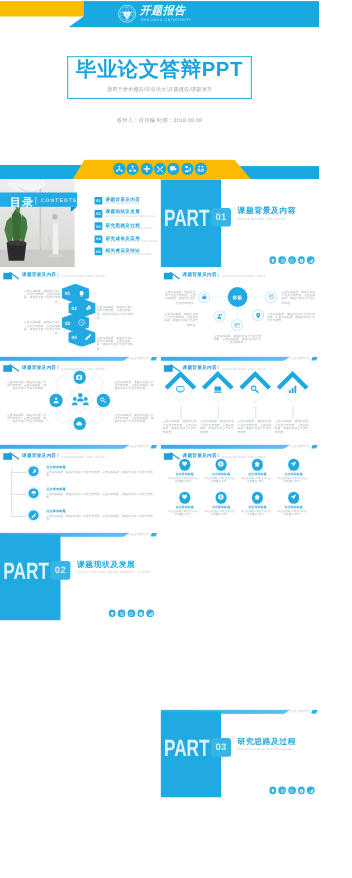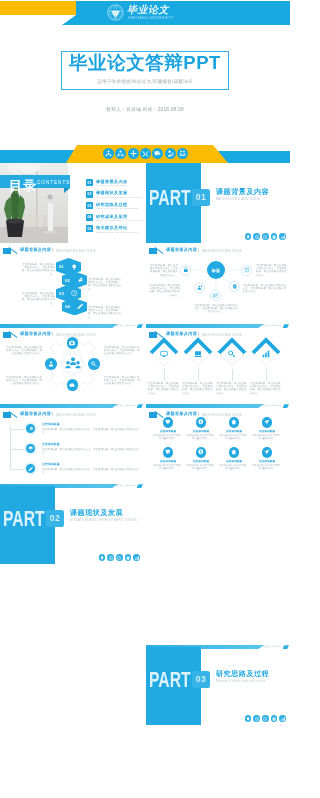--- a/index.html
+++ b/index.html
@@ -40,21 +40,21 @@
   #cover .presenter{position:absolute;left:61px;top:106px;width:168px;text-align:center;font-size:4.8px;color:#9aa0a4;letter-spacing:0.2px;}
   #cover .icons{position:absolute;left:103px;top:148px;width:85px;height:11px;display:flex;justify-content:space-between;align-items:center;}
   #cover .icons .ic{width:11px;height:11px;border-radius:50%;background:#17a9e0;display:flex;align-items:center;justify-content:center;}
   #cover .icons .ic svg{width:7px;height:7px;fill:#fff;display:block;}
 
   
   #catalog{left:0;top:163px;}
   #catalog .photo{position:absolute;left:0;top:0;width:68px;height:80px;overflow:hidden;}
   #catalog .banner{position:absolute;left:0;top:12px;width:70px;height:13px;background:#24ace2;}
   #catalog .banner-tail{position:absolute;left:64px;top:25px;width:6px;height:5px;background:#1a93c7;clip-path:polygon(0 0,6px 0,0 5px);}
-  #catalog .bcn{position:absolute;left:9px;top:14px;font-size:13px;font-weight:bold;color:#fff;letter-spacing:1.2px;}
+  #catalog .bcn{position:absolute;left:9px;top:14px;font-size:10px;font-weight:bold;color:#fff;letter-spacing:1.2px;}
   #catalog .bsep{position:absolute;left:32px;top:15.5px;width:0.7px;height:7px;background:#9fdcf6;}
   #catalog .ben{position:absolute;left:37px;top:16.5px;font-size:4.6px;color:#fff;letter-spacing:1.0px;}
   #catalog .items{position:absolute;left:86px;top:16px;width:58px;}
   #catalog .item{position:relative;height:8.4px;margin-bottom:3.2px;}
   #catalog .item .num{position:absolute;left:0;top:0;width:7px;height:7px;background:#1fa6e0;border-radius:0.6px;
      color:#fff;font-size:3.4px;font-weight:bold;display:flex;align-items:center;justify-content:center;}
   #catalog .item .t{position:absolute;left:10px;top:-0.2px;font-size:4.1px;font-weight:bold;color:#1d9fdb;white-space:nowrap;letter-spacing:0.4px;}
   #catalog .item .s{position:absolute;left:10px;top:5.2px;font-size:2.2px;color:#bcc6cd;white-space:nowrap;letter-spacing:0.15px;}
 
 
@@ -130,21 +130,21 @@
       <svg class="emblem" viewBox="0 0 34 34">
         <circle cx="17" cy="17" r="15.5" fill="none" stroke="#cfeefb" stroke-width="1.4"></circle>
         <circle cx="17" cy="17" r="12.6" fill="none" stroke="#bbe7fa" stroke-width="0.8"></circle>
         <path d="M4.6 14.5 H29.4" stroke="#cfeefb" stroke-width="0.8" fill="none"></path>
         <path d="M6.2 20.5 H27.8" stroke="#cfeefb" stroke-width="0.7" fill="none"></path>
         <path d="M17 4.5 C12.5 9 12.5 25 17 29.5 C21.5 25 21.5 9 17 4.5 Z" fill="none" stroke="#cfeefb" stroke-width="0.7"></path>
         <path d="M7.5 13.5 L26.5 13.5 L17 28 Z" fill="#ffffff"></path>
         <path d="M7.5 13.5 L17 19.5 L26.5 13.5" fill="none" stroke="#29a9e0" stroke-width="0.8"></path>
         <path d="M17 19.5 L17 28" stroke="#29a9e0" stroke-width="0.7" fill="none"></path>
       </svg>
-      <div class="cn">毕业论文</div>
+      <div class="cn">开题报告</div>
       <div class="en">ZHEJIANG UNIVERSITY</div>
     </div>
     <div class="bot-blue-l"></div>
     <div class="bot-blue-r"></div>
     <div class="bot-yellow"></div>
     <div class="title-box"></div>
     <div class="title">毕业论文答辩PPT</div>
     <div class="subtitle">适用于学术报告/毕业论文/开题报告/课题演示</div>
     <div class="presenter">答辩人：目目编   时间：2018.08.08</div>
     <div class="icons">

